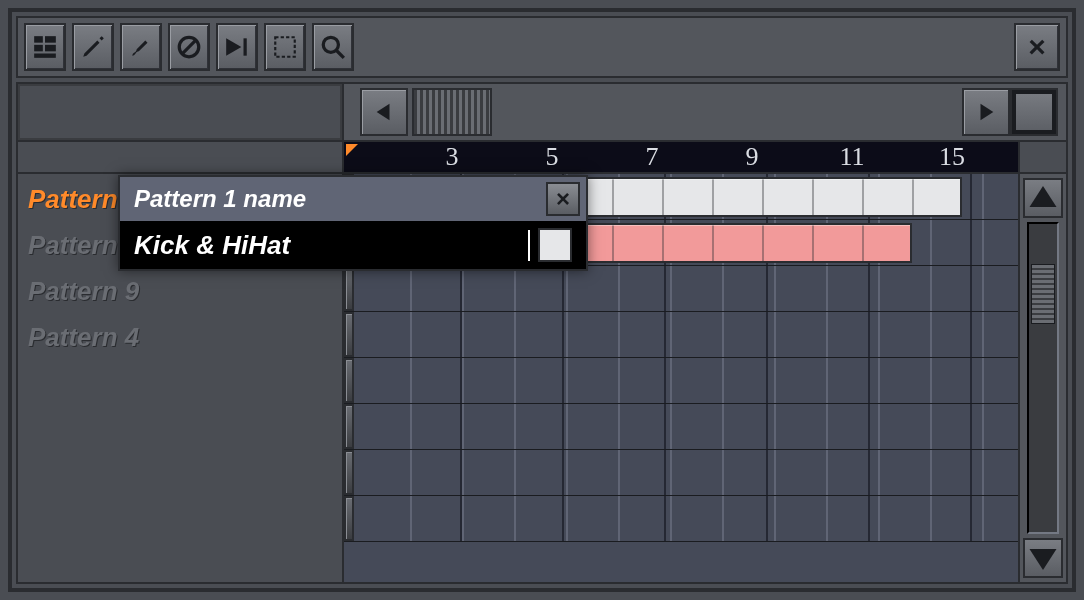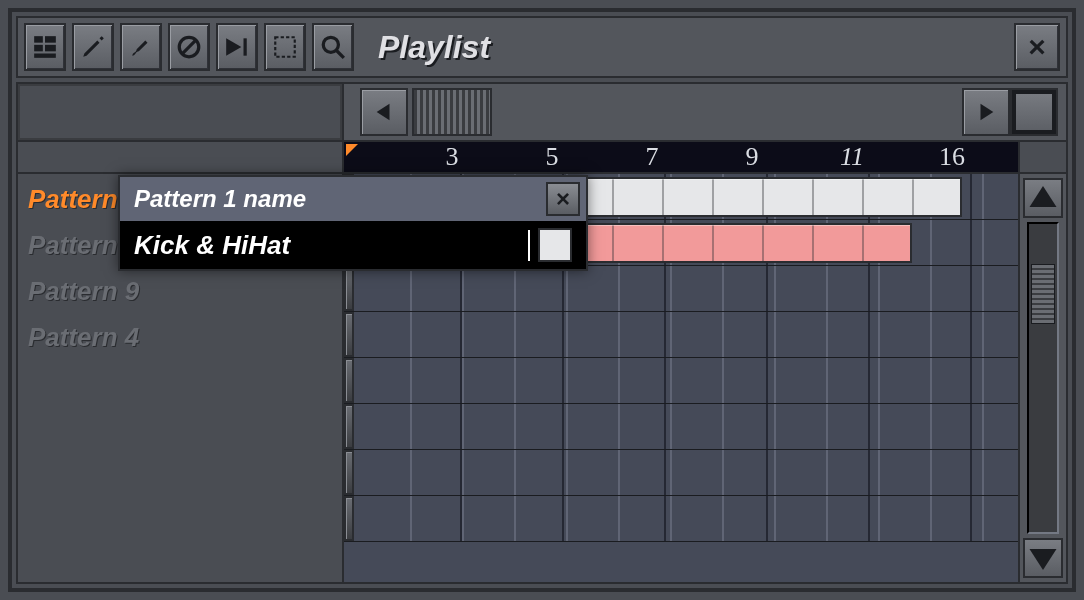--- a/index.html
+++ b/index.html
@@ -340,21 +340,20 @@
       <svg viewBox="0 0 24 24" fill="none" stroke="#1a1c20" stroke-width="2" stroke-dasharray="3 2">
           <rect x="3" y="3" width="18" height="18"></rect>
         </svg>
     </div>
     <div class="tb-btn">
       <svg viewBox="0 0 24 24" fill="none" stroke="#1a1c20" stroke-width="3">
           <circle cx="10" cy="10" r="7"></circle>
           <line x1="15" y1="15" x2="22" y2="22"></line>
         </svg>
     </div>
-    <div class="tb-title">Playlist</div>
     <div class="tb-spacer"></div>
     <div class="close-btn">×</div>
   </div>
 
   <div class="body-area">
 
     <div class="navbar-row">
       <div class="nav-left-box"></div>
       <div class="nav-arrow left">
         <svg viewBox="0 0 24 24">
@@ -372,22 +371,22 @@
     </div>
 
     <div class="ruler-row">
       <div class="ruler-left"></div>
       <div class="ruler-track" id="ruler-track">
         <div class="ruler-marker"></div>
       <span class="ruler-num" style="left: 108px;">3</span>
           <span class="ruler-num" style="left: 208px;">5</span>
           <span class="ruler-num" style="left: 308px;">7</span>
           <span class="ruler-num" style="left: 408px;">9</span>
-          <span class="ruler-num" style="left: 508px; font-style: italic;">11</span>
-          <span class="ruler-num" style="left: 608px;">16</span>
+          <span class="ruler-num" style="left: 508px;">11</span>
+          <span class="ruler-num" style="left: 608px;">15</span>
         </div>
       <div class="ruler-right"></div>
     </div>
 
     <div class="grid-area">
       <div class="row-labels" id="row-labels">
           <div class="row-label active">Pattern 1</div>
           <div class="row-label">Pattern 2</div>
           <div class="row-label">Pattern 9</div>
           <div class="row-label">Pattern 4</div>

